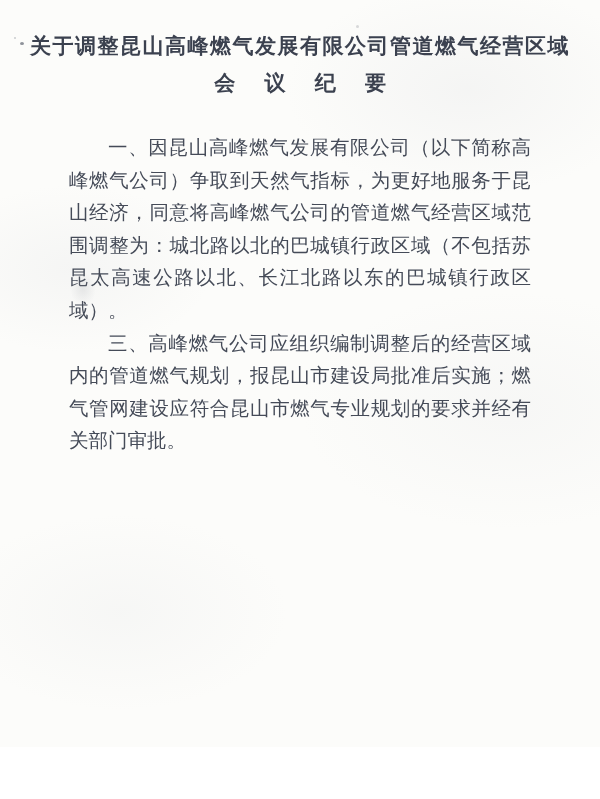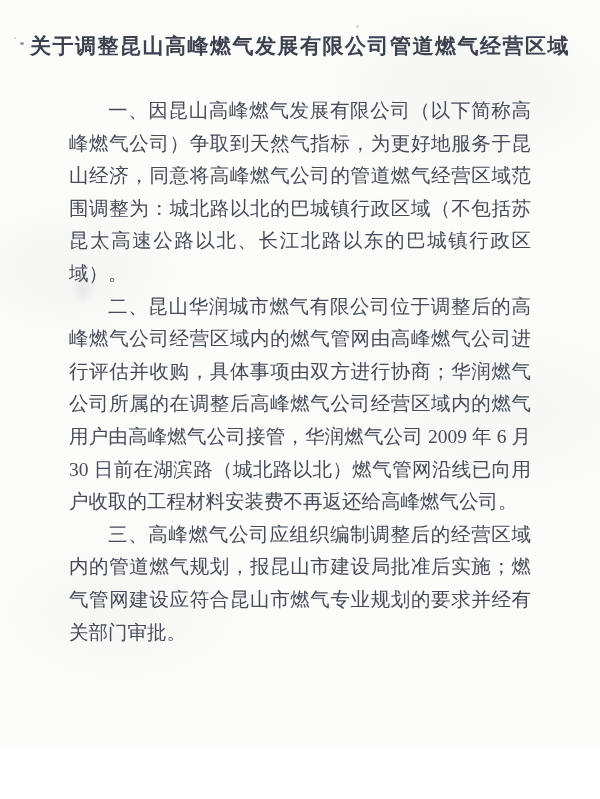--- a/index.html
+++ b/index.html
@@ -80,20 +80,20 @@
 <body>
 
 <div class="page" style="--paper: #fcfcfa; --ink: #454b58; --title-ink: #3b414f;">
   <span class="speck s1"></span>
   <span class="speck s1b"></span>
   <span class="speck s2"></span>
   <span class="smudge"></span>
 
   <h1 class="doc-title">关于调整昆山高峰燃气发展有限公司管道燃气经营区域</h1>
 
+  <h2 class="doc-subtitle">会 议 纪 要</h2>
 
   <div class="content">
     <p>一、因昆山高峰燃气发展有限公司（以下简称高峰燃气公司）争取到天然气指标，为更好地服务于昆山经济，同意将高峰燃气公司的管道燃气经营区域范围调整为：城北路以北的巴城镇行政区域（不包括苏昆太高速公路以北、长江北路以东的巴城镇行政区域）。</p>
-    <p>二、昆山华润城市燃气有限公司位于调整后的高峰燃气公司经营区域内的燃气管网由高峰燃气公司进行评估并收购，具体事项由双方进行协商；华润燃气公司所属的在调整后高峰燃气公司经营区域内的燃气用户由高峰燃气公司接管，华润燃气公司 2009 年 6 月 30 日前在湖滨路（城北路以北）燃气管网沿线已向用户收取的工程材料安装费不再返还给高峰燃气公司。</p>
     <p>三、高峰燃气公司应组织编制调整后的经营区域内的管道燃气规划，报昆山市建设局批准后实施；燃气管网建设应符合昆山市燃气专业规划的要求并经有关部门审批。</p>
 
   </div>
 </div>
 
 </body></html>

